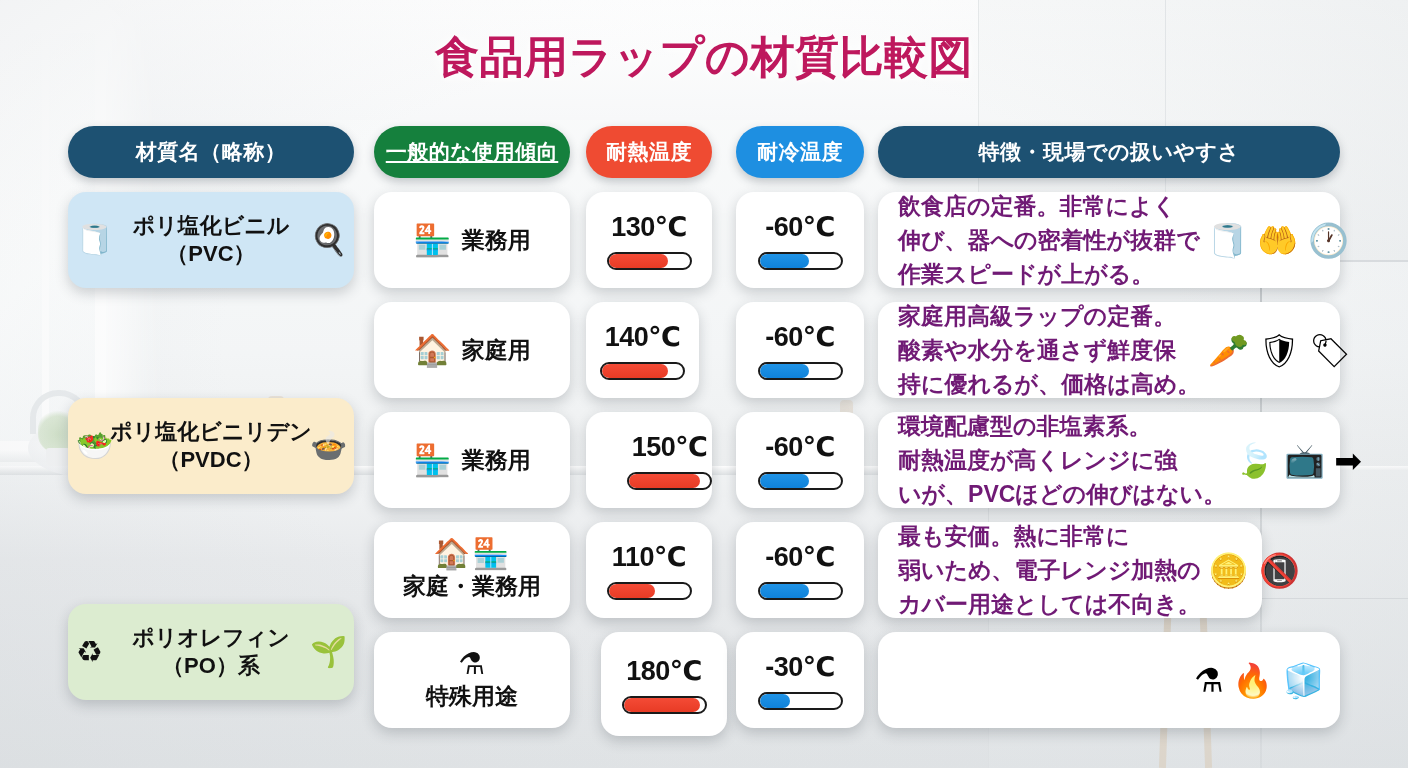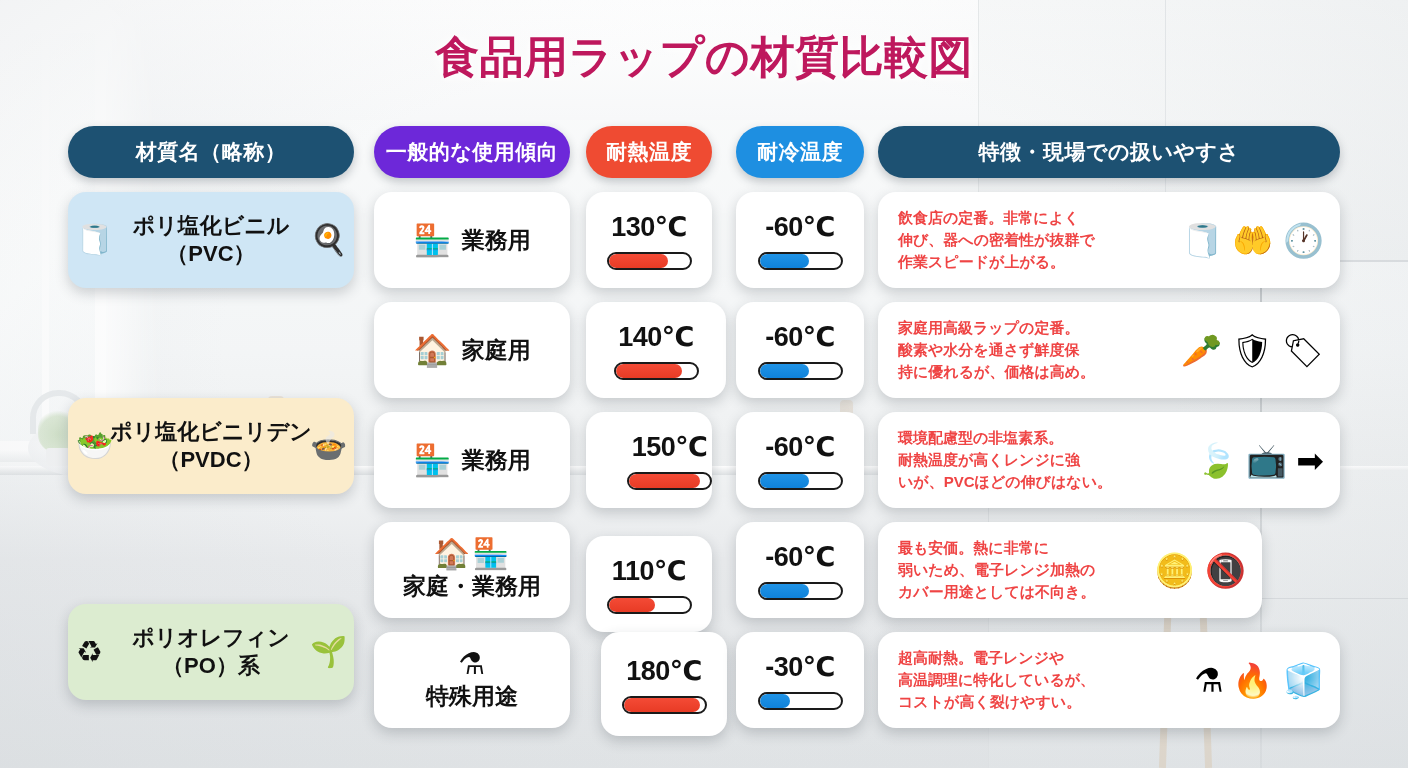--- a/index.html
+++ b/index.html
@@ -196,21 +196,21 @@
   }
   .fill.hot  { background:linear-gradient(180deg,#f44b36,#e83b25); }
   .fill.cold { background:linear-gradient(180deg,#1f93e6,#0f82da); }
 
   .card-desc {
     display:flex; align-items:center;
     padding:0 16px 0 20px;
     gap:8px;
   }
   .desc-text {
-    font-size:15px; font-weight:bold; color:#ef4444;
+    font-size:23px; font-weight:bold; color:#701a75;
     line-height:1.48; white-space:pre-line; flex:0 0 auto;
   }
   .desc-icos {
     margin-left:auto; display:flex; align-items:center; gap:9px;
     font-size:33px; line-height:1; white-space:nowrap;
   }
 </style>
 </head>
 <body>
 
@@ -239,21 +239,21 @@
     </div>
   <div class="bg-vignette"></div>
 </div>
 
 <div id="sheet">
   <div class="title">食品用ラップの材質比較図</div>
   <div class="grid" id="grid">
       <div class="hdr" style="left: 68px; width: 286px; background: rgb(29, 81, 114);">
         <span>材質名（略称）</span>
       </div>
-      <div class="hdr" style="left: 374px; width: 196px; background: #6d28d9;">
+      <div class="hdr" style="left: 374px; width: 196px; background: #15803d; text-decoration: underline;">
         <span>一般的な使用傾向</span>
       </div>
       <div class="hdr" style="left: 586px; width: 126px; background: rgb(239, 75, 50);">
         <span>耐熱温度</span>
       </div>
       <div class="hdr" style="left: 736px; width: 128px; background: rgb(30, 143, 225);">
         <span>耐冷温度</span>
       </div>
       <div class="hdr" style="left: 878px; width: 462px; background: rgb(29, 81, 114);">
         <span>特徴・現場での扱いやすさ</span>
@@ -291,21 +291,21 @@
       </div>
       <div class="card card-name" style="left: 68px; top: 302px; width: 286px; height: 96px; background: rgb(251, 236, 203);">
         <span class="nm-ico-l">🥗</span>
         <span>ポリ塩化ビニリデン<br>（PVDC）</span>
         <span class="nm-ico-r">🍲</span>
       </div>
       <div class="card card-use" style="left: 374px; top: 302px; width: 196px; height: 96px;">
         <span class="use-ico">🏠</span>
         <span>家庭用</span>
       </div>
-      <div class="card card-temp" style="left: 586px; top: 302px; width: 140px; height: 96px;">
+      <div class="card card-temp" style="left: 586px; top: 302px; width: 113px; height: 96px;">
         <span class="temp-val">140℃</span>
         <span class="bar">
           <span class="fill hot" style="width:82%"></span>
         </span>
       </div>
       <div class="card card-temp" style="left: 736px; top: 302px; width: 128px; height: 96px;">
         <span class="temp-val">-60℃</span>
         <span class="bar">
           <span class="fill cold" style="width:61%"></span>
         </span>
@@ -348,21 +348,21 @@
         <span class="desc-icos">
           <span>🍃</span>
           <span>📺</span>
           <span>➡</span>
         </span>
       </div>
       <div class="card card-use stack" style="left: 374px; top: 522px; width: 196px; height: 96px;">
         <span class="use-icos">🏠🏪</span>
         <span>家庭・業務用</span>
       </div>
-      <div class="card card-temp" style="left: 586px; top: 522px; width: 126px; height: 96px; margin-top: 14px;">
+      <div class="card card-temp" style="left: 586px; top: 522px; width: 126px; height: 96px;">
         <span class="temp-val">110℃</span>
         <span class="bar">
           <span class="fill hot" style="width:57%"></span>
         </span>
       </div>
       <div class="card card-temp" style="left: 736px; top: 522px; width: 128px; height: 96px;">
         <span class="temp-val">-60℃</span>
         <span class="bar">
           <span class="fill cold" style="width:61%"></span>
         </span>
@@ -386,23 +386,20 @@
           <span class="fill hot" style="width:95%"></span>
         </span>
       </div>
       <div class="card card-temp" style="left: 736px; top: 632px; width: 128px; height: 96px;">
         <span class="temp-val">-30℃</span>
         <span class="bar">
           <span class="fill cold" style="width:38%"></span>
         </span>
       </div>
       <div class="card card-desc" style="left: 878px; top: 632px; width: 462px; height: 96px;">
-        <span class="desc-text">超高耐熱。電子レンジや
-高温調理に特化しているが、
-コストが高く裂けやすい。</span>
         <span class="desc-icos">
           <span>⚗</span>
           <span>🔥</span>
           <span>🧊</span>
         </span>
       </div>
     </div>
 </div>
 
 </body></html>

